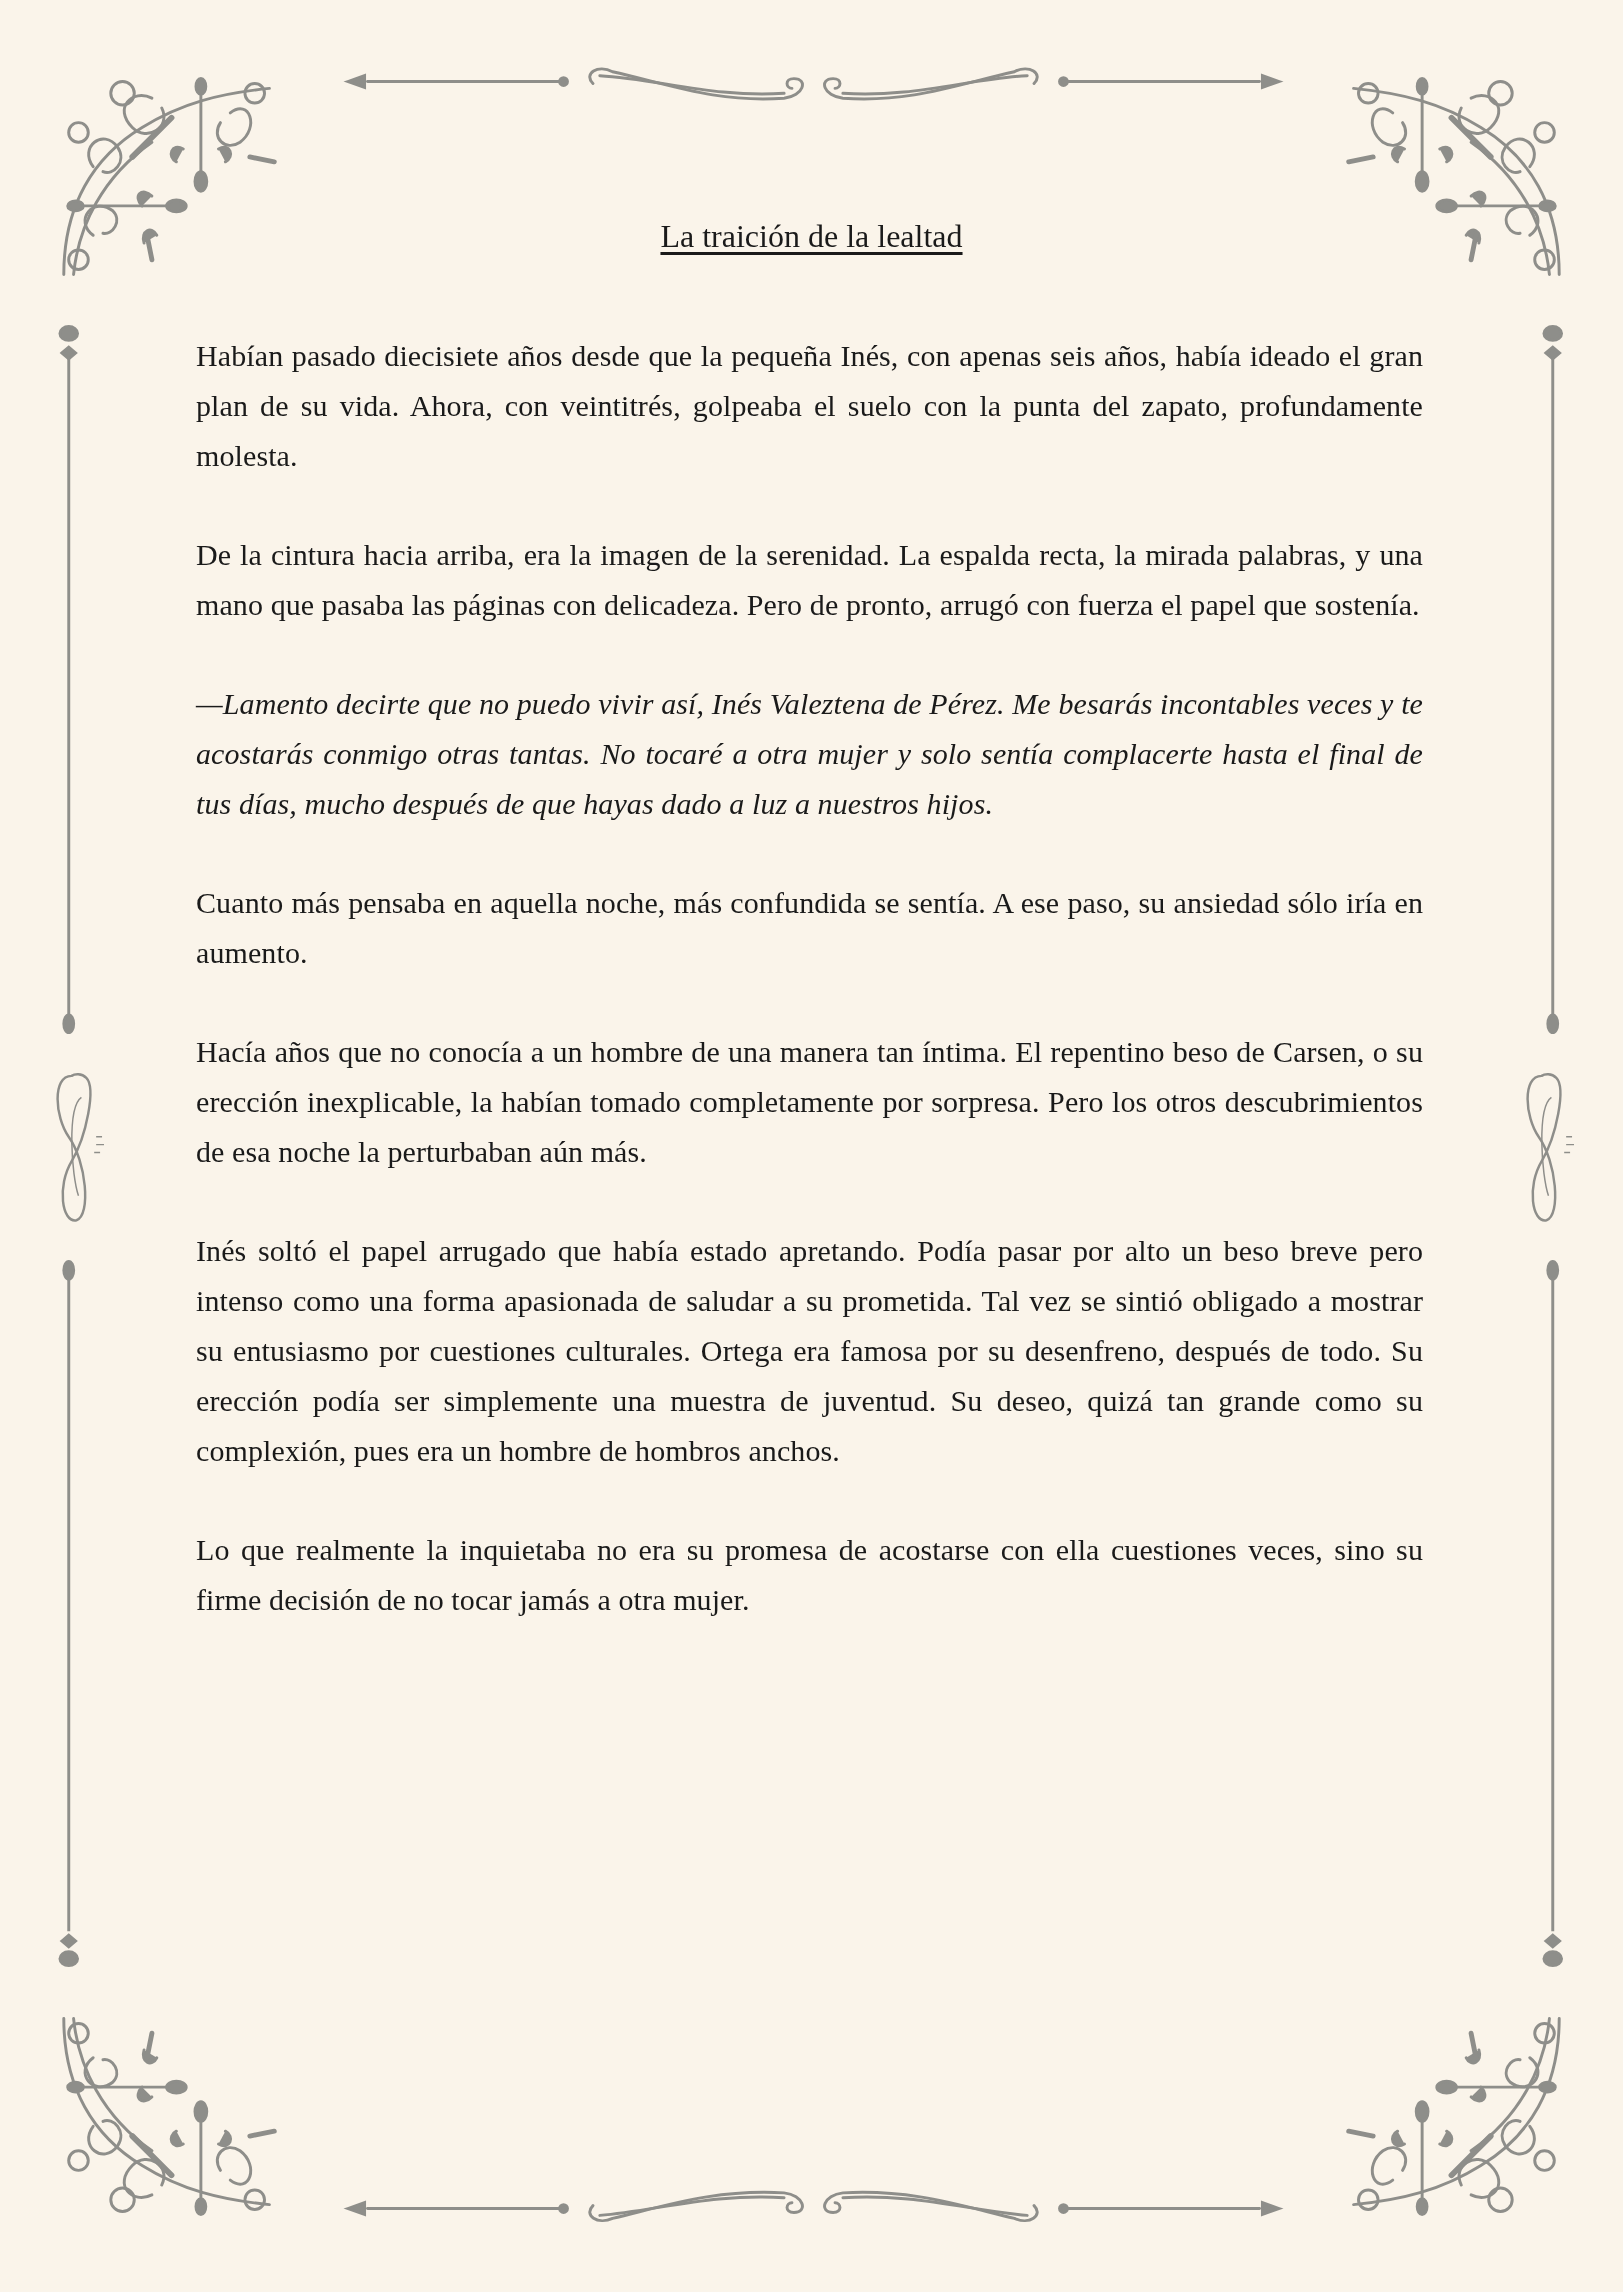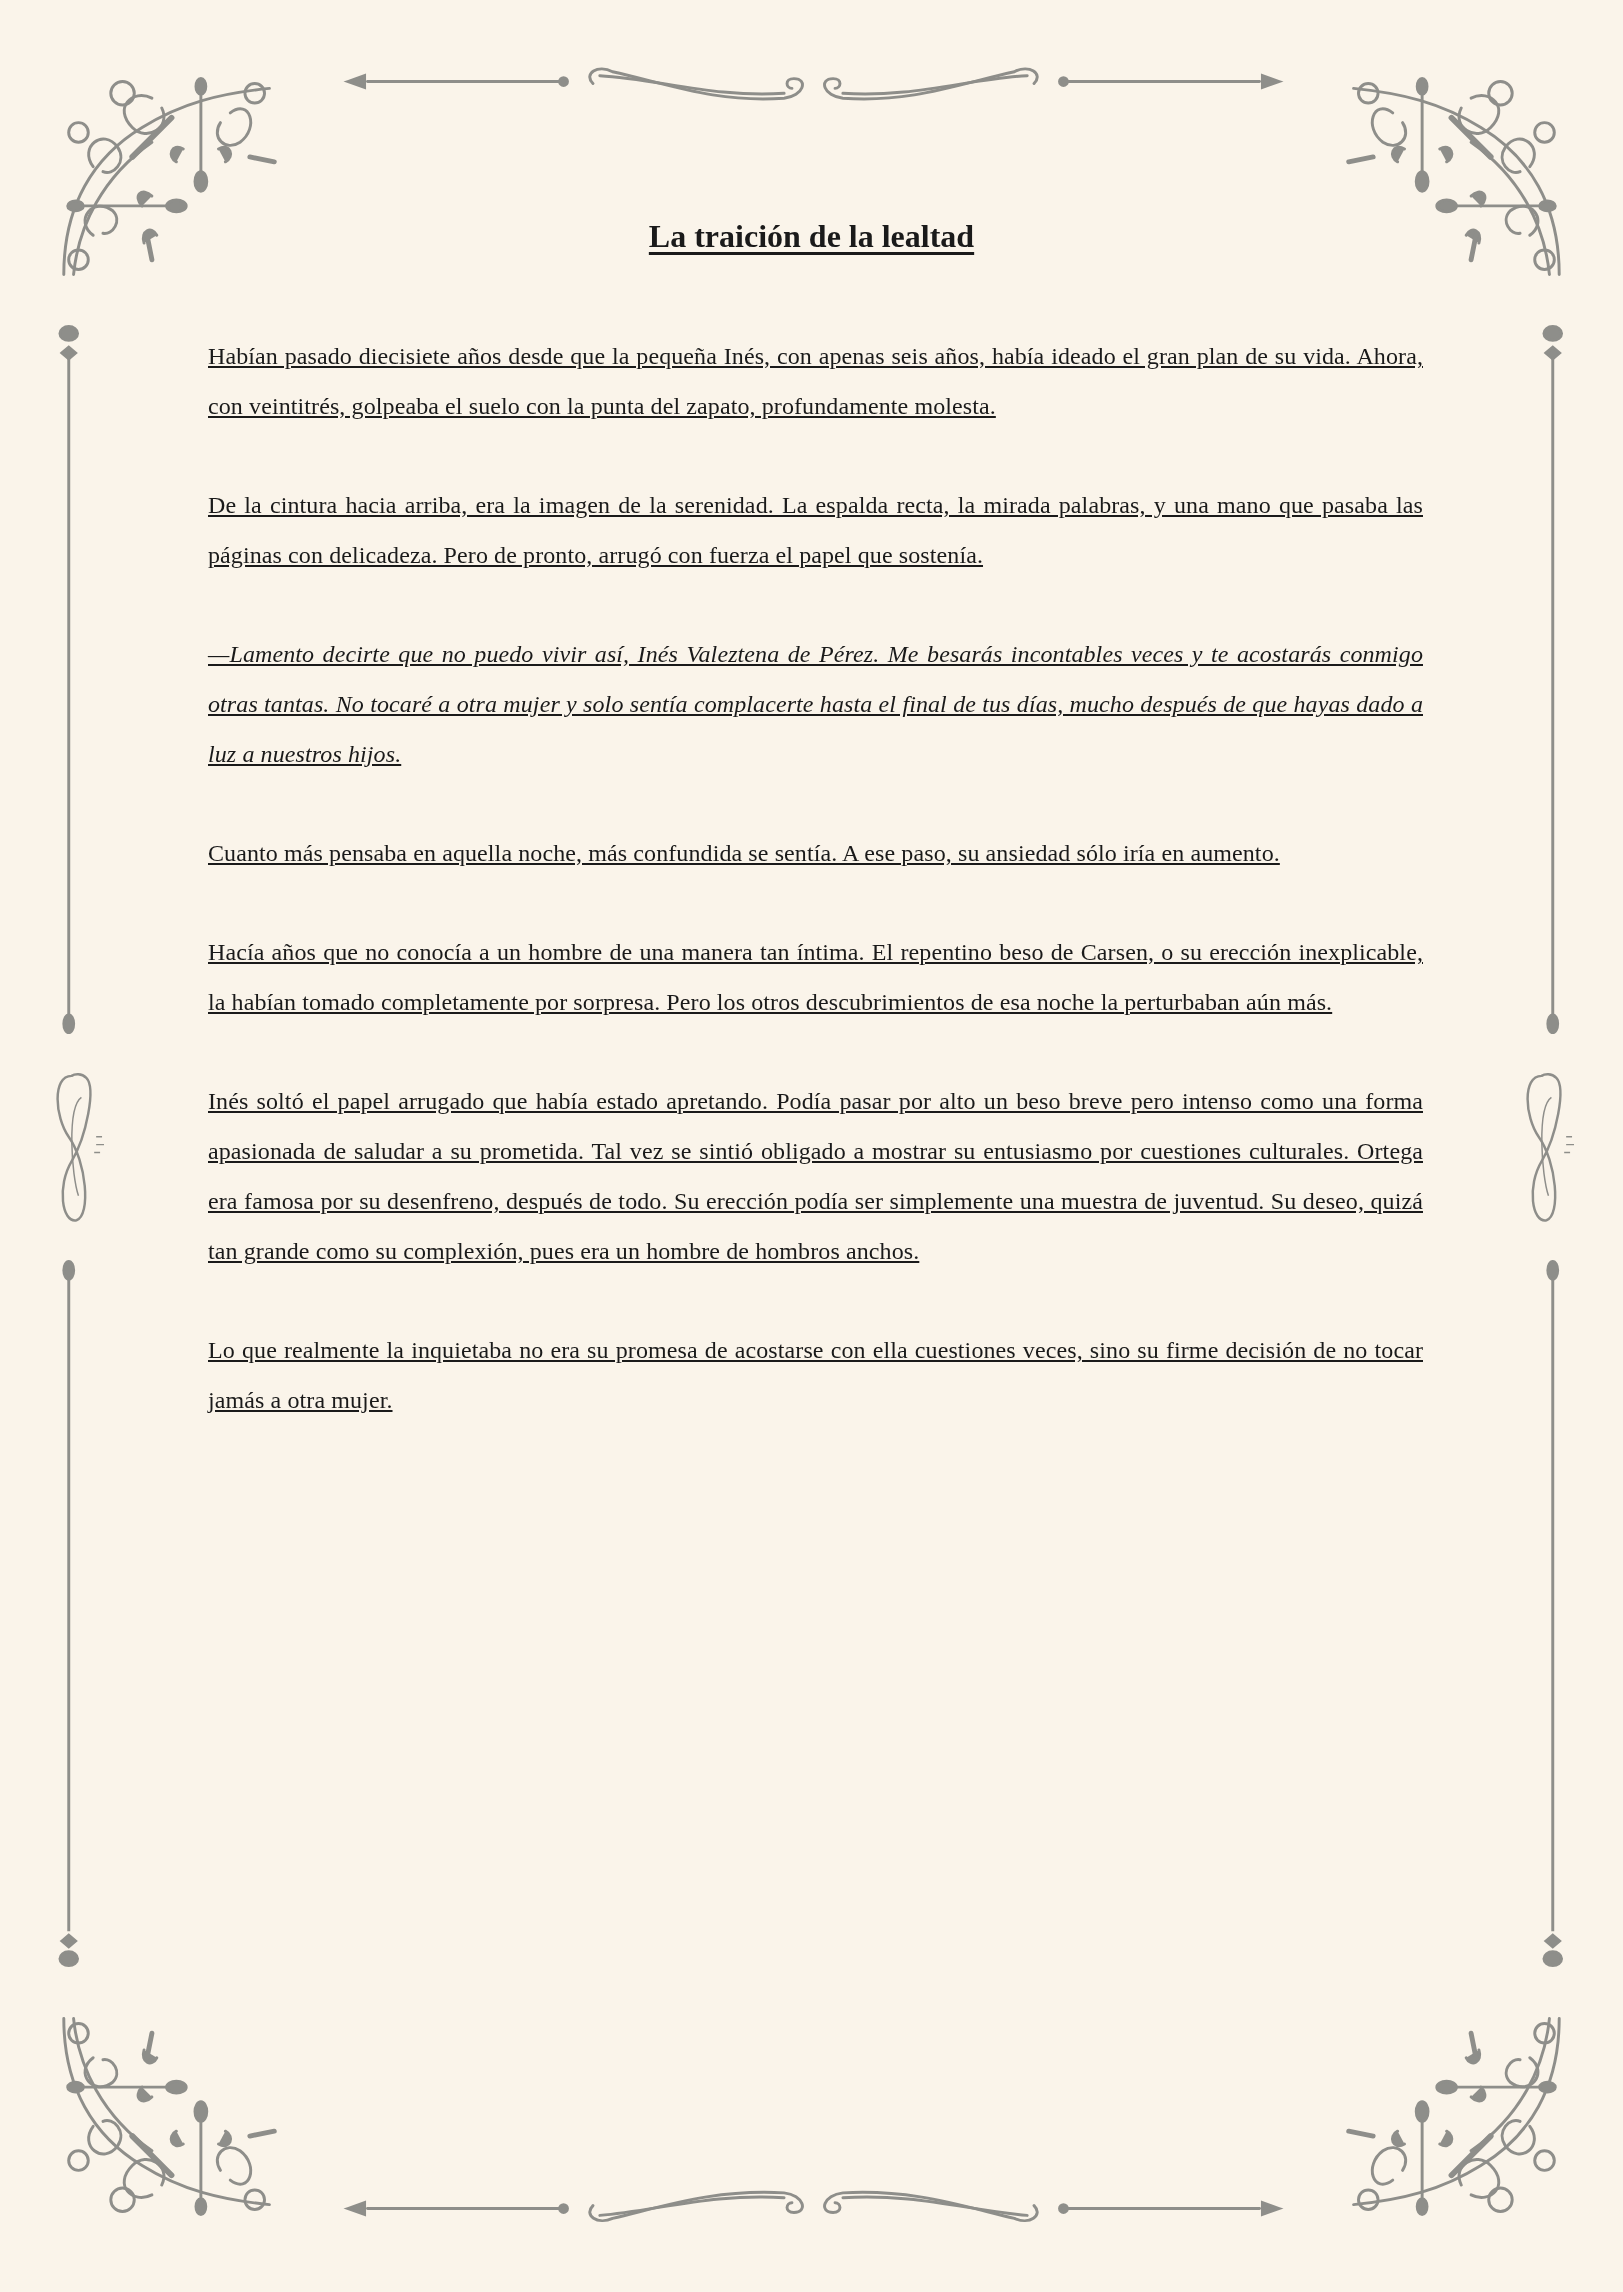--- a/index.html
+++ b/index.html
@@ -25,40 +25,39 @@
     }
     .orn svg {
       display: block;
     }
     .page-title {
       position: absolute;
       top: 218px;
       left: 0;
       width: 1623px;
       text-align: center;
-      font-weight: bold;
+      font-weight: normal;
       font-size: 32px;
       text-decoration: underline;
       text-decoration-thickness: 2.9px;
       text-underline-offset: 4.9px;
       margin: 0;
     }
     .content {
       position: absolute;
       top: 331px;
       left: 196px;
       width: 1227px;
     }
     .para {
-      margin: 0 0 49px 12px;
-      font-size: 24px;
+      margin: 0 0 49px 0;
+      font-size: 30px;
       line-height: 50px;
       text-align: justify;
       letter-spacing: 0.1px;
-      text-decoration: underline;
     }
     .para.italic {
       font-style: italic;
     }
   </style>
 </head>
 <body>
 
 <div class="frame">
 

